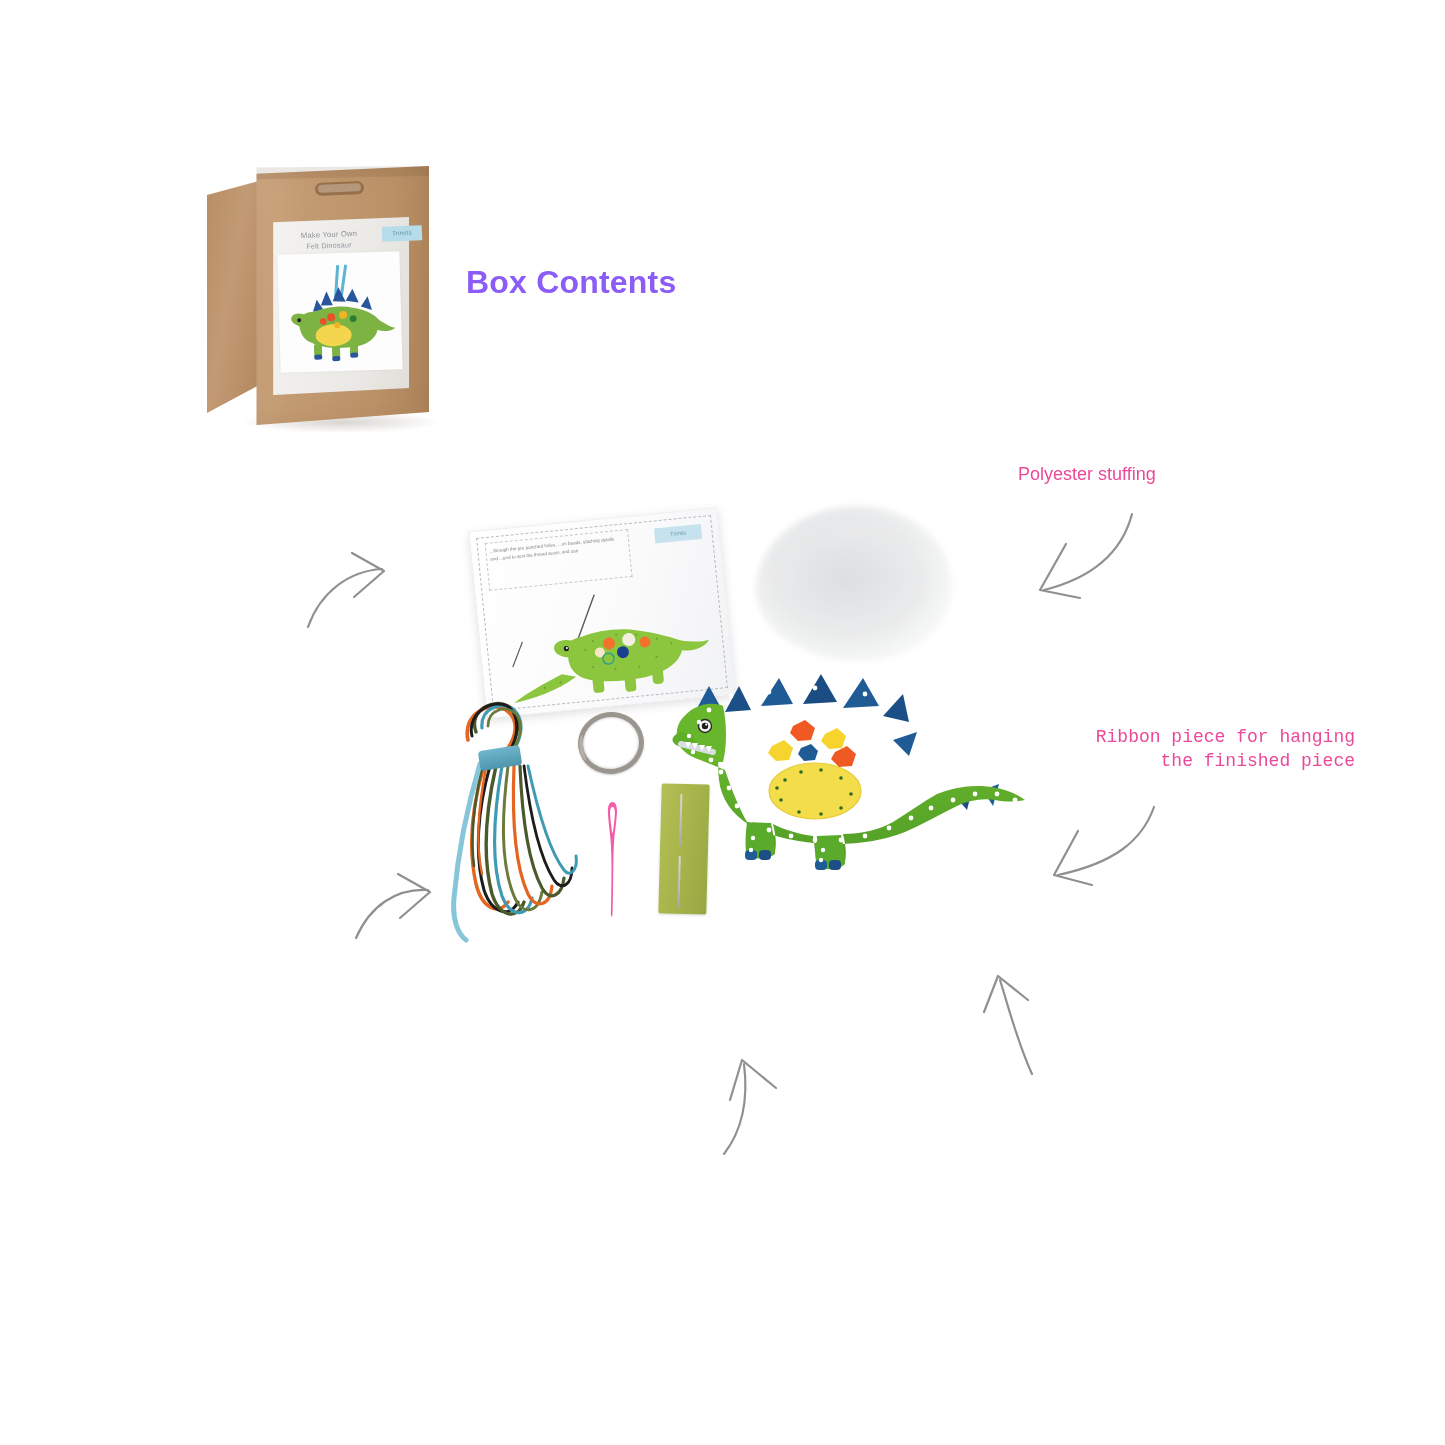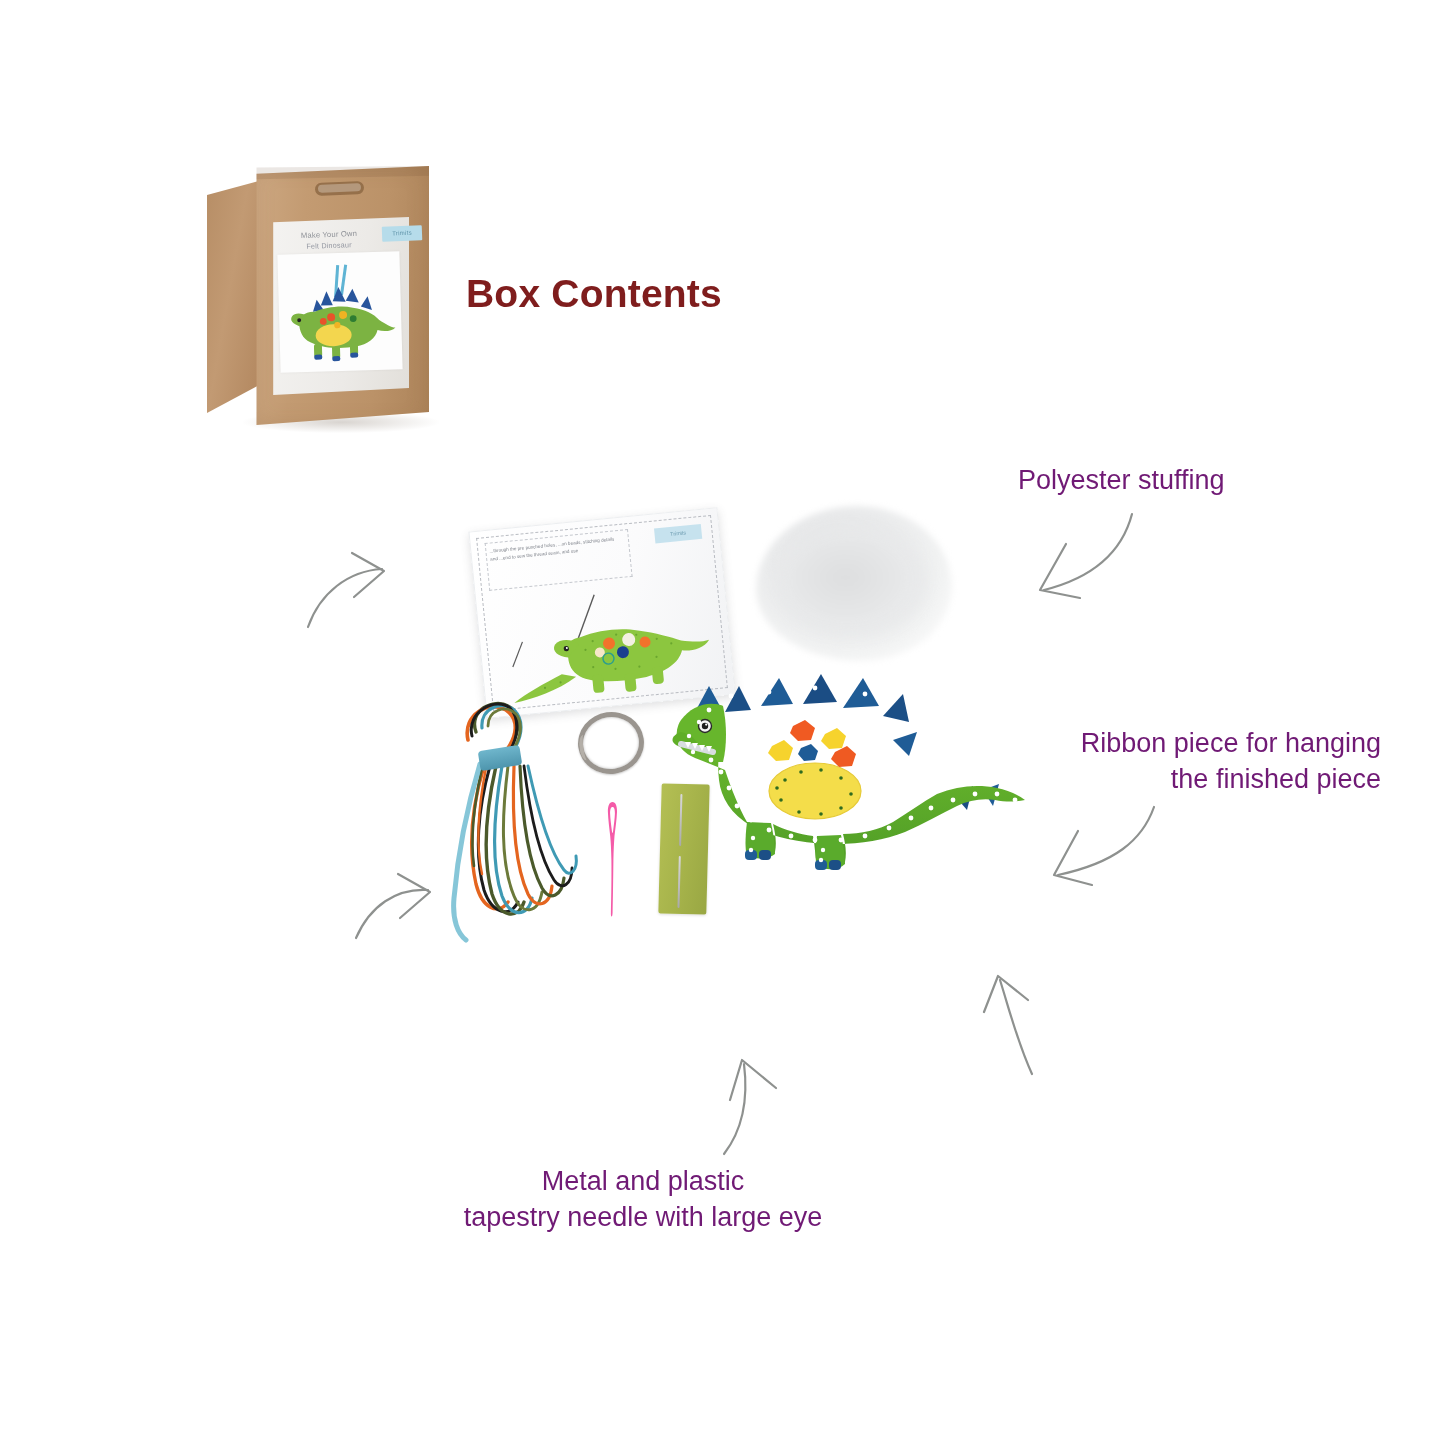--- a/index.html
+++ b/index.html
@@ -1,23 +1,23 @@
 <!DOCTYPE html>
 <html><head>
 <meta charset="utf-8">
 <style>
   html,body{margin:0;padding:0;background:#ffffff;}
   body{width:1445px;height:1445px;position:relative;overflow:hidden;
        font-family:"Liberation Sans","DejaVu Sans",sans-serif;}
   .stage{position:absolute;left:0;top:0;width:1445px;height:1445px;background:#fff;}
 
   
-  .title{position:absolute;left:466px;top:272px;font-size:39px;font-weight:bold;
-         color:#7f1d1d;letter-spacing:.2px;white-space:nowrap;}
-  .callout{position:absolute;color:#701a75;font-size:27px;line-height:1.32;
+  .title{position:absolute;left:466px;top:264px;font-size:32px;font-weight:bold;
+         color:#8b5cf6;letter-spacing:.2px;white-space:nowrap;}
+  .callout{position:absolute;color:#ec4899;font-size:18px;line-height:1.32;
            white-space:pre-line;}
   .c-right{text-align:right;}
   .c-center{text-align:center;}
 
   
   .bag{position:absolute;left:207px;top:157px;width:226px;height:278px;}
   .bag-side{position:absolute;left:0;top:24px;width:52px;height:232px;
             background:linear-gradient(100deg,#b78e66 0%,#c29a73 45%,#b2875f 100%);
             clip-path:polygon(0 6%,100% 0,100% 88%,0 100%);}
   .bag-front{position:absolute;left:46px;top:9px;width:176px;height:259px;
@@ -408,21 +408,19 @@
   </svg>
 
   <svg class="arrow" style="left:700px;top:1042px;" width="110" height="118">
     <path d="M24,112 C44,86 48,54 44,22" fill="none" stroke="#8e918f" stroke-width="2.2" stroke-linecap="round"></path>
     <path d="M30,58 L42,18 L76,46" fill="none" stroke="#8e918f" stroke-width="2.2" stroke-linecap="round" stroke-linejoin="round"></path>
   </svg>
 
   <div class="callout c-center" style="left:1018px;top:463px;">Polyester stuffing</div>
 
 
-  <div class="callout c-right" style="left:1036px;top:726px;width:345px;">Ribbon piece for hanging
+  <div class="callout c-right" style="left:1010px;top:726px;width:345px;font-family:Liberation Mono, monospace;">Ribbon piece for hanging
 the finished piece</div>
 
 
 
-  <div class="callout c-center" style="left:436px;top:1164px;width:414px;">Metal and plastic
-tapestry needle with large eye</div>
 
 </div>
 
 </body></html>

